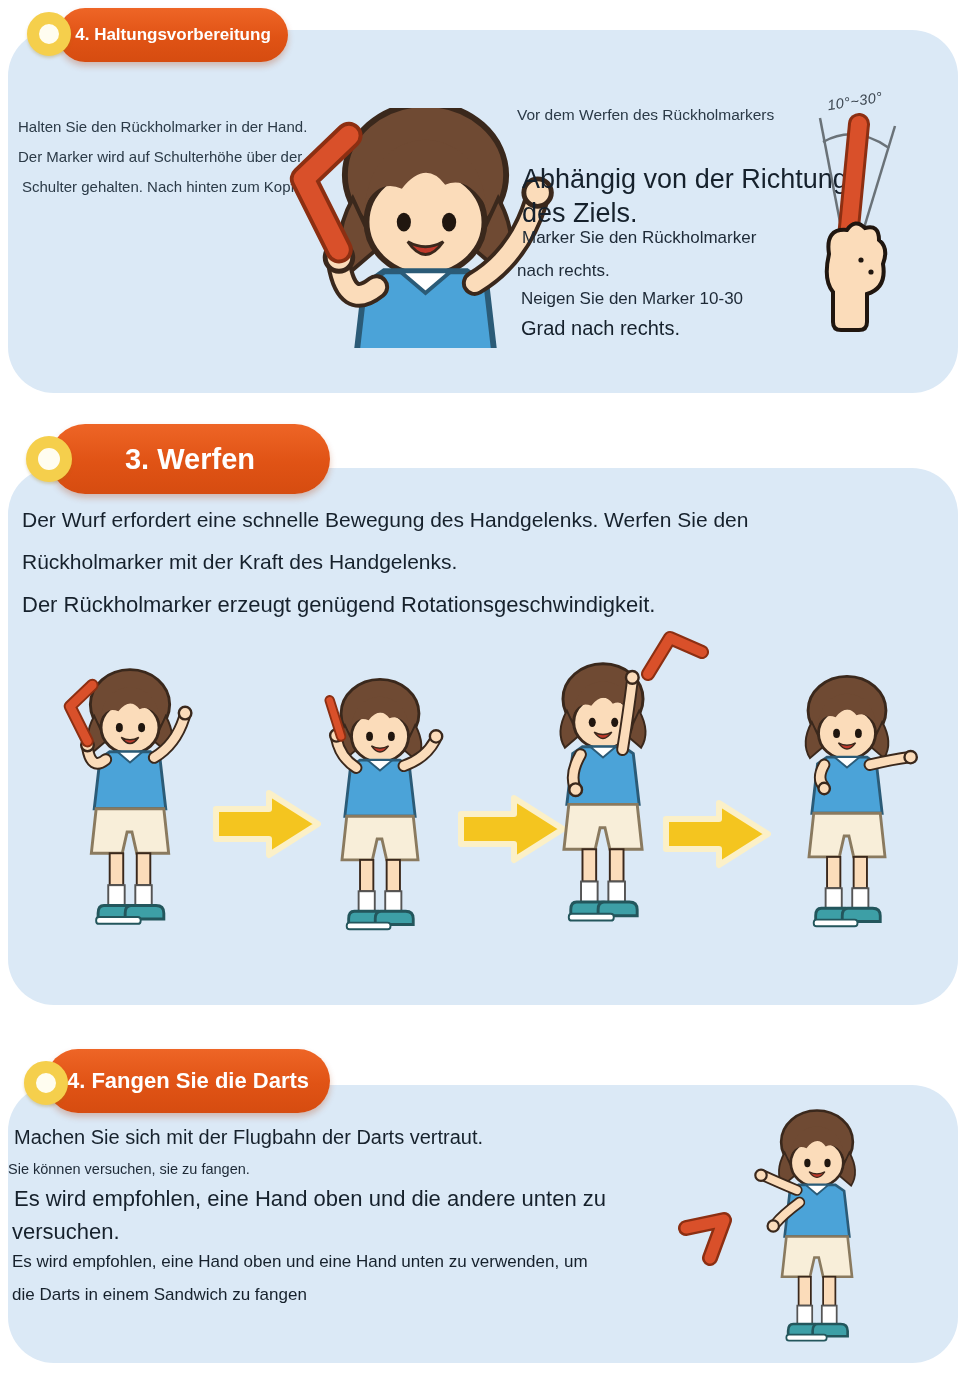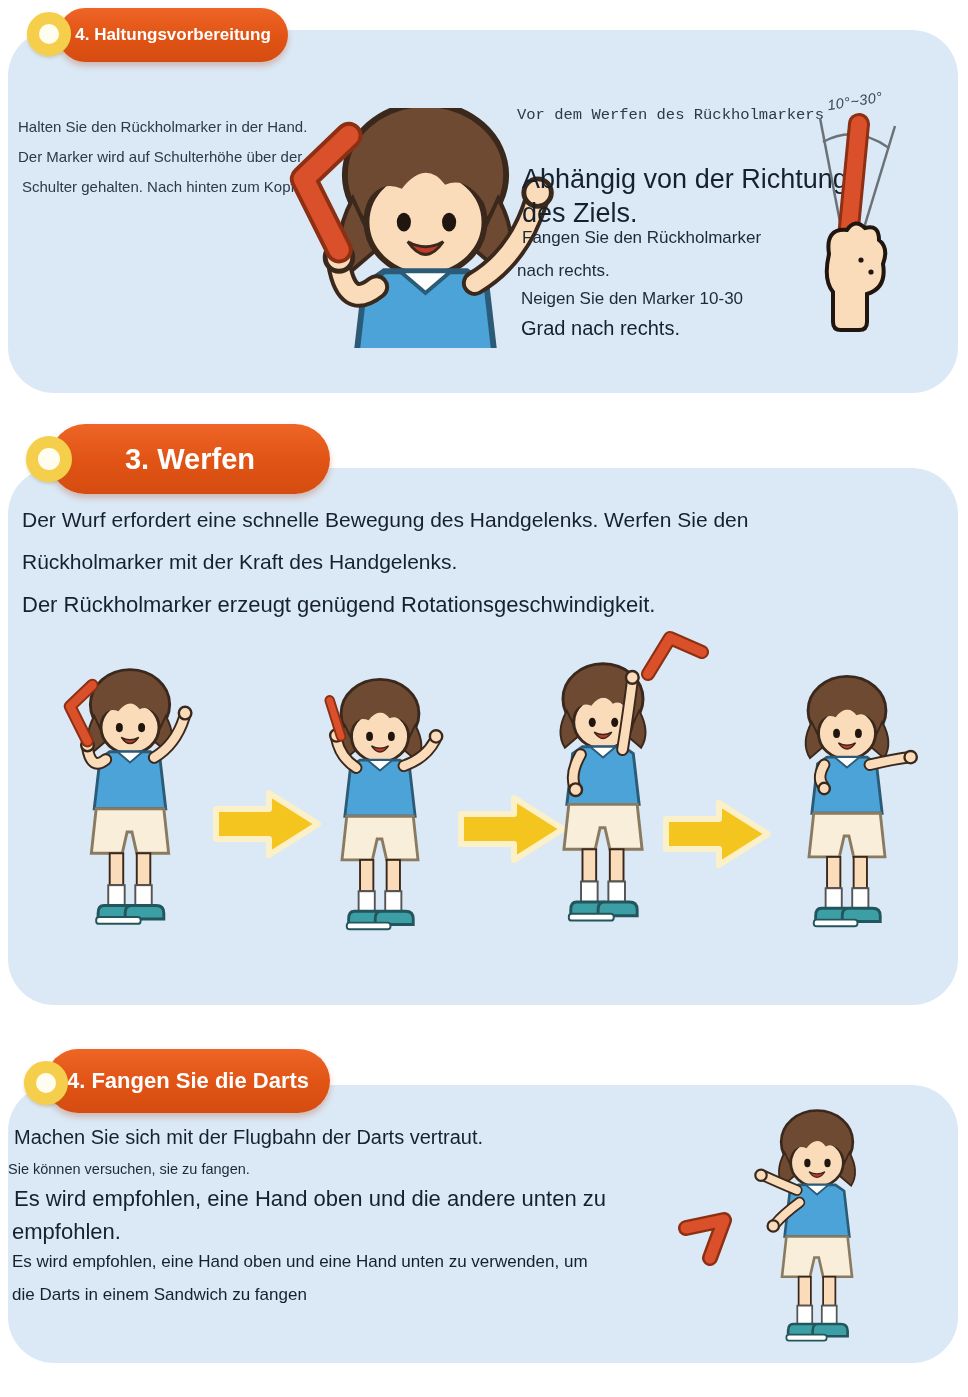--- a/index.html
+++ b/index.html
@@ -19,21 +19,21 @@
     z-index:3;text-align:center;
   }
   .ring{
     position:absolute;border-radius:50%;
     background:#fffdf0;border:12px solid #f5cf4c;
     box-shadow:0 2px 3px rgba(160,120,0,.25);
     box-sizing:border-box;z-index:4;
   }
   .txt{position:absolute;white-space:nowrap;}
   .s1-small{font-size:15px;color:#2b3a47;}
-  .s1-intro{font-size:15.5px;color:#2b3a47;font-family:Liberation Mono, monospace;}
+  .s1-intro{font-size:15.5px;color:#2b3a47;}
   .s1-big{font-size:27px;line-height:34px;color:#16212c;font-weight:500;}
   .s1-mid{font-size:17px;color:#1d2936;}
   .s1-last{font-size:20px;color:#16212c;}
   .s2-line{font-size:21px;color:#16212c;}
   .s2-line3{font-size:22px;color:#16212c;}
   .s3-main{font-size:20px;color:#16212c;}
   .s3-small{font-size:14.5px;color:#1d2936;}
   .s3-rec{font-size:22px;color:#16212c;}
   .s3-rec2{font-size:17px;color:#16212c;}
   .fig{position:absolute;}
@@ -99,21 +99,21 @@
       <circle cx="31" cy="90" r="7" fill="#fbdcba" stroke="#3a281c" stroke-width="2.5"></circle>
 
       <path d="M31,86 L13,50 L36,28" fill="none" stroke="#8c2f12" stroke-width="14" stroke-linecap="round" stroke-linejoin="round"></path>
       <path d="M31,86 L13,50 L36,28" fill="none" stroke="#d9502a" stroke-width="10" stroke-linecap="round" stroke-linejoin="round"></path>
     </svg>
   </div>
 
   <div class="txt s1-intro" style="left:517px;top:106px;">Vor dem Werfen des Rückholmarkers</div>
   <div class="txt s1-big" style="left:522px;top:162px;">Abhängig von der Richtung</div>
   <div class="txt s1-big" style="left:522px;top:196px;">des Ziels.</div>
-  <div class="txt s1-mid" style="left:522px;top:228px;">Fangen Sie den Rückholmarker</div>
+  <div class="txt s1-mid" style="left:522px;top:228px;">Marker Sie den Rückholmarker</div>
   <div class="txt s1-mid" style="left:517px;top:261px;">nach rechts.</div>
   <div class="txt s1-mid" style="left:521px;top:289px;">Neigen Sie den Marker 10-30</div>
   <div class="txt s1-last" style="left:521px;top:317px;">Grad nach rechts.</div>
 
   <div class="angle-label" style="left:827px;top:93px;">10°~30°</div>
   <div class="fig" style="left:795px;top:96px;">
     <svg width="118" height="240" viewBox="0 0 118 240">
       <path d="M55,178 L25,22" stroke="#6a7278" stroke-width="2.5" fill="none"></path>
       <path d="M55,178 L100,30" stroke="#6a7278" stroke-width="2.5" fill="none"></path>
       <path d="M28,46 Q60,28 94,52" stroke="#6a7278" stroke-width="2.5" fill="none"></path>
@@ -215,21 +215,21 @@
 
   <div class="panel" style="left:8px;top:1085px;width:950px;height:278px;"></div>
   <div class="badge" style="left:46px;top:1049px;width:284px;height:64px;font-size:22px;">
     <span>4. Fangen Sie die Darts</span>
   </div>
   <div class="ring" style="left:24px;top:1061px;width:44px;height:44px;"></div>
 
   <div class="txt s3-main" style="left:14px;top:1126px;">Machen Sie sich mit der Flugbahn der Darts vertraut.</div>
   <div class="txt s3-small" style="left:8px;top:1161px;">Sie können versuchen, sie zu fangen.</div>
   <div class="txt s3-rec" style="left:14px;top:1186px;">Es wird empfohlen, eine Hand oben und die andere unten zu</div>
-  <div class="txt s3-rec" style="left:12px;top:1219px;">empfohlen.</div>
+  <div class="txt s3-rec" style="left:12px;top:1219px;">versuchen.</div>
   <div class="txt s3-rec2" style="left:12px;top:1252px;">Es wird empfohlen, eine Hand oben und eine Hand unten zu verwenden, um</div>
   <div class="txt s3-rec2" style="left:12px;top:1285px;">die Darts in einem Sandwich zu fangen</div>
 
   <div class="fig" style="left:676px;top:1210px;">
     <svg width="64" height="58" viewBox="0 0 64 58">
       <path d="M10,18 L48,10 L34,48" fill="none" stroke="#8c2f12" stroke-width="16" stroke-linecap="round" stroke-linejoin="round"></path>
       <path d="M10,18 L48,10 L34,48" fill="none" stroke="#d9502a" stroke-width="11" stroke-linecap="round" stroke-linejoin="round"></path>
     </svg>
   </div>
 

